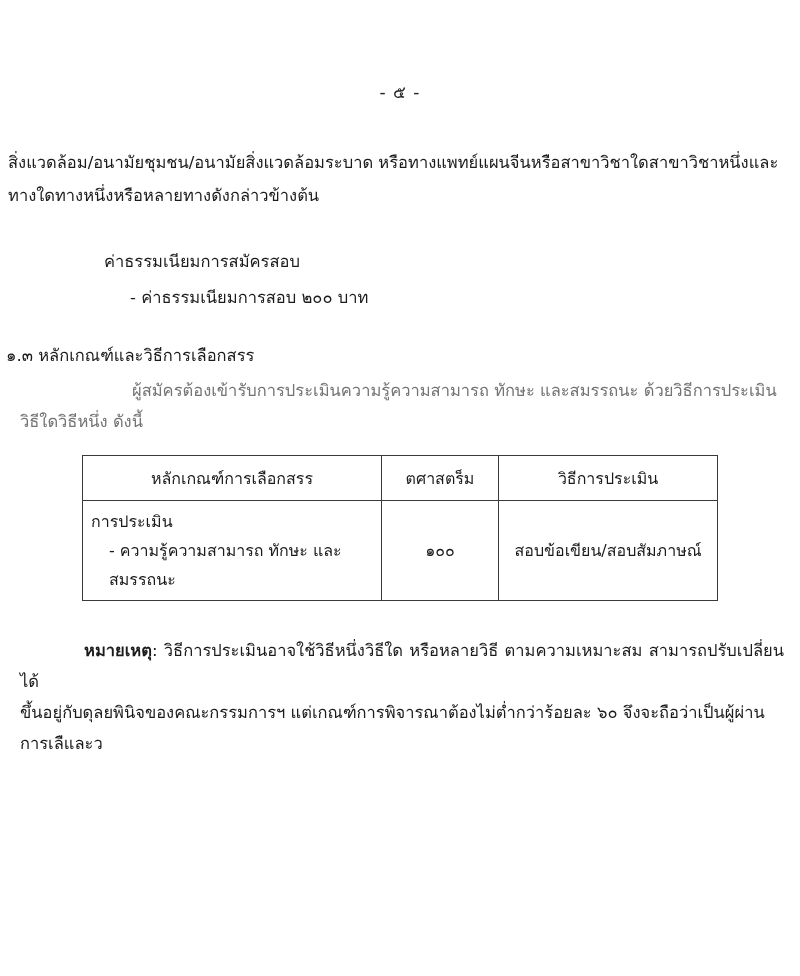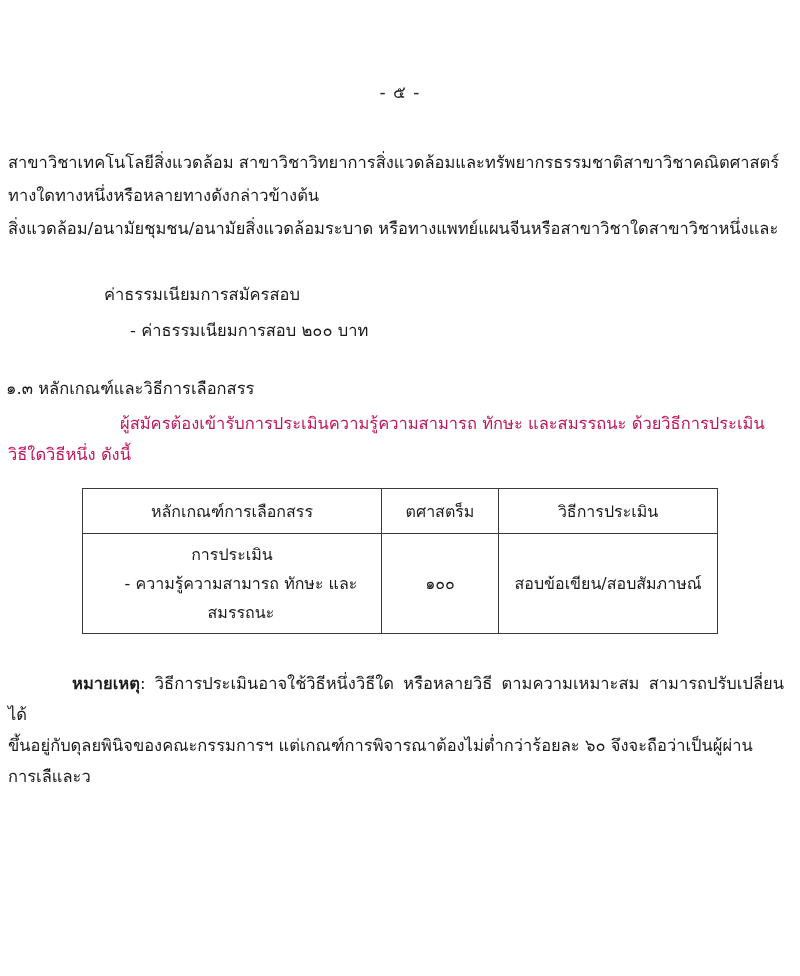--- a/index.html
+++ b/index.html
@@ -64,22 +64,22 @@
     margin-top: 28px;
     margin-left: 6px;
     font-size: 16.5px;
     line-height: 30px;
     color: #1b1b1b;
   }
   .indent-para {
     margin-top: 4px;
     font-size: 16.5px;
     line-height: 31px;
-    color: #be185d;
-    padding-left: 8px;
+    color: #737373;
+    padding-left: 20px;
     padding-right: 16px;
   }
   .indent-para .first-indent {
     display: inline-block;
     width: 112px;
   }
   table.criteria {
     margin-top: 18px;
     margin-left: 82px;
     border-collapse: collapse;
@@ -107,29 +107,29 @@
     line-height: 29px;
   }
   td.cell-center {
     text-align: center;
     vertical-align: middle;
   }
   td.cell-center-mid {
     text-align: center;
     vertical-align: middle;
   }
-  .row-tall td { height: 72px; text-align: center; }
+  .row-tall td { height: 72px; }
   .row-total td { height: 34px; text-align: center; }
   .sub-item {
     display: block;
     padding-left: 18px;
   }
   .note-block {
     margin-top: 34px;
-    padding-left: 8px;
+    padding-left: 20px;
     padding-right: 16px;
     font-size: 16.5px;
     line-height: 31px;
     color: #1b1b1b;
     text-align: justify;
   }
   .note-block .note-lead {
     display: inline-block;
     width: 64px;
   }
@@ -138,23 +138,22 @@
   }
 </style>
 </head>
 <body>
 
 <div class="page">
 
   <div class="page-number">- ๕ -</div>
 
   <div class="body-block">
-    <p class="para">สาขาวิชาเทคโนโลยีสิ่งแวดล้อม สาขาวิชาวิทยาการสิ่งแวดล้อมและทรัพยากรธรรมชาติสาขาวิชาคณิตศาสตร์</p>
+    <p class="para">สิ่งแวดล้อม/อนามัยชุมชน/อนามัยสิ่งแวดล้อมระบาด หรือทางแพทย์แผนจีนหรือสาขาวิชาใดสาขาวิชาหนึ่งและ</p>
     <p class="para last-line">ทางใดทางหนึ่งหรือหลายทางดังกล่าวข้างต้น</p>
-    <p class="para">สิ่งแวดล้อม/อนามัยชุมชน/อนามัยสิ่งแวดล้อมระบาด หรือทางแพทย์แผนจีนหรือสาขาวิชาใดสาขาวิชาหนึ่งและ</p>
   </div>
 
   <div class="section-heading">ค่าธรรมเนียมการสมัครสอบ</div>
 
   <div class="fee-line">- ค่าธรรมเนียมการสอบ ๒๐๐ บาท</div>
 
   <div class="numbered-heading">๑.๓ หลักเกณฑ์และวิธีการเลือกสรร</div>
 
   <div class="indent-para">
     <span class="first-indent"></span><span>ผู้สมัครต้องเข้ารับการประเมินความรู้ความสามารถ ทักษะ และสมรรถนะ ด้วยวิธีการประเมิน</span><br>

